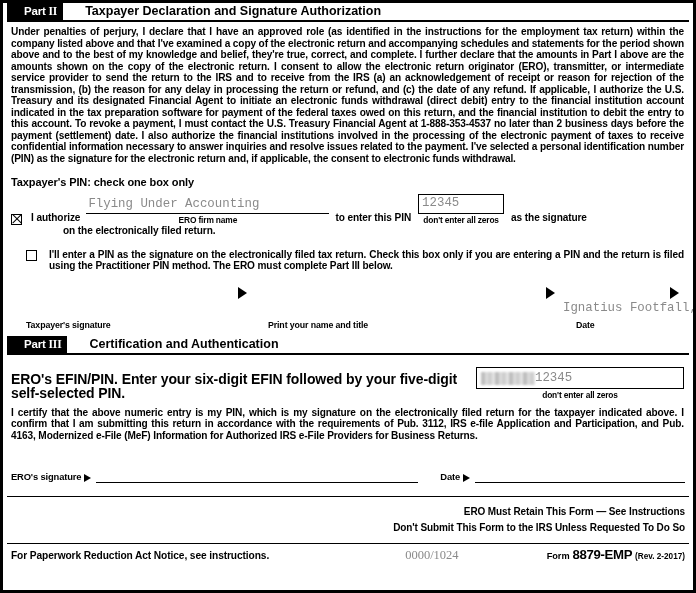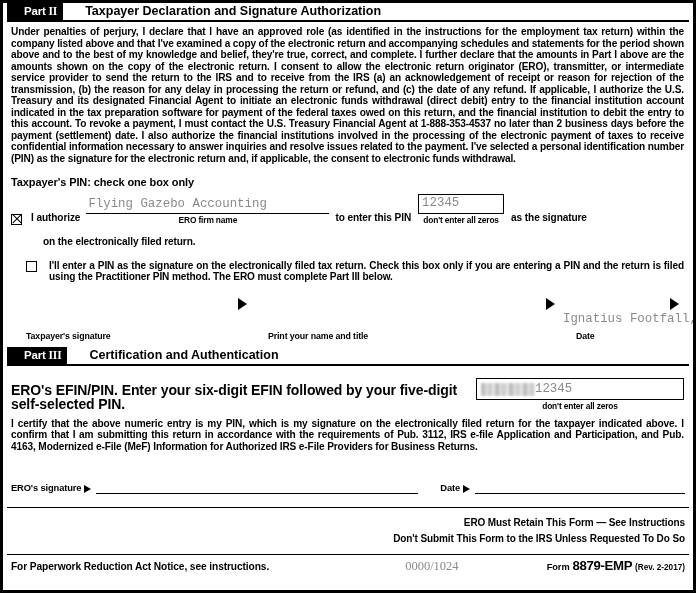--- a/index.html
+++ b/index.html
@@ -152,22 +152,21 @@
     background: #fff;
   }
   .pin-box .fill-val {
     left: 3px;
     bottom: 2px;
     font-size: 12.4px;
   }
   .sub-note {
     font-size: 10.1px;
     font-weight: bold;
-    padding-left: 40px;
-    margin-top: 11px;
+    padding-left: 60px;
     letter-spacing: -0.1px;
   }
 
   .cb2 {
     display: flex;
     padding: 0 9px 0 23px;
     margin-top: 13px;
   }
   .cb2 .checkbox { margin-right: 12px; flex: 0 0 auto; margin-top: 1px; }
   .cb2 .cb2-text {
@@ -353,21 +352,21 @@
     <p class="para">Under penalties of perjury, I declare that I have an approved role (as identified in the instructions for the employment tax return) within the company listed above and that I've examined a copy of the electronic return and accompanying schedules and statements for the  period shown above and to the best of my knowledge and belief, they're true, correct, and complete. I further declare that the amounts in Part I above are the amounts shown on the copy of the electronic return. I consent to allow the electronic return originator (ERO), transmitter, or intermediate service provider to send the return to the IRS and to receive from the IRS (a) an acknowledgement of receipt or reason for rejection of the transmission, (b) the reason for any delay in processing the return or refund, and (c) the date of any refund. If applicable, I authorize the U.S. Treasury and its designated Financial Agent to initiate an electronic funds withdrawal (direct debit) entry to the financial institution account indicated in the tax preparation software for payment of the federal taxes owed on this return, and the financial institution to debit the entry to this account. To revoke a payment, I must contact the U.S. Treasury Financial Agent at 1-888-353-4537 no later than 2 business days before the payment (settlement) date. I also authorize the financial institutions involved in the processing of the electronic payment of taxes to receive confidential information necessary to answer inquiries and resolve issues related to the payment. I've selected a personal identification number (PIN) as the signature for the electronic return and, if applicable, the consent to electronic funds withdrawal.</p>
   </div>
 
   <div class="pin-heading">Taxpayer's PIN: check one box only</div>
 
   <div class="auth-line">
     <span class="checkbox checked"></span>
     <span class="lbl-sm" style="margin-left:9px;margin-bottom:2px;">I authorize</span>
     <span style="flex:0 0 255px;">
       <span class="fill-slot" style="display:block;">
-        <span class="fill-val">Flying Gazebo Accounting</span>
+        <span class="fill-val">Flying Under Accounting</span>
       </span>
       <span class="slot-caption" style="display:block;">ERO firm name</span>
     </span>
     <span class="lbl-sm" style="margin-bottom:2px;">to enter this PIN</span>
     <span style="flex:0 0 86px;margin:0 7px;">
       <span class="pin-box" style="display:block;">
         <span class="fill-val">12345</span>
       </span>
       <span class="slot-caption" style="display:block;">don't enter all zeros</span>
     </span>

